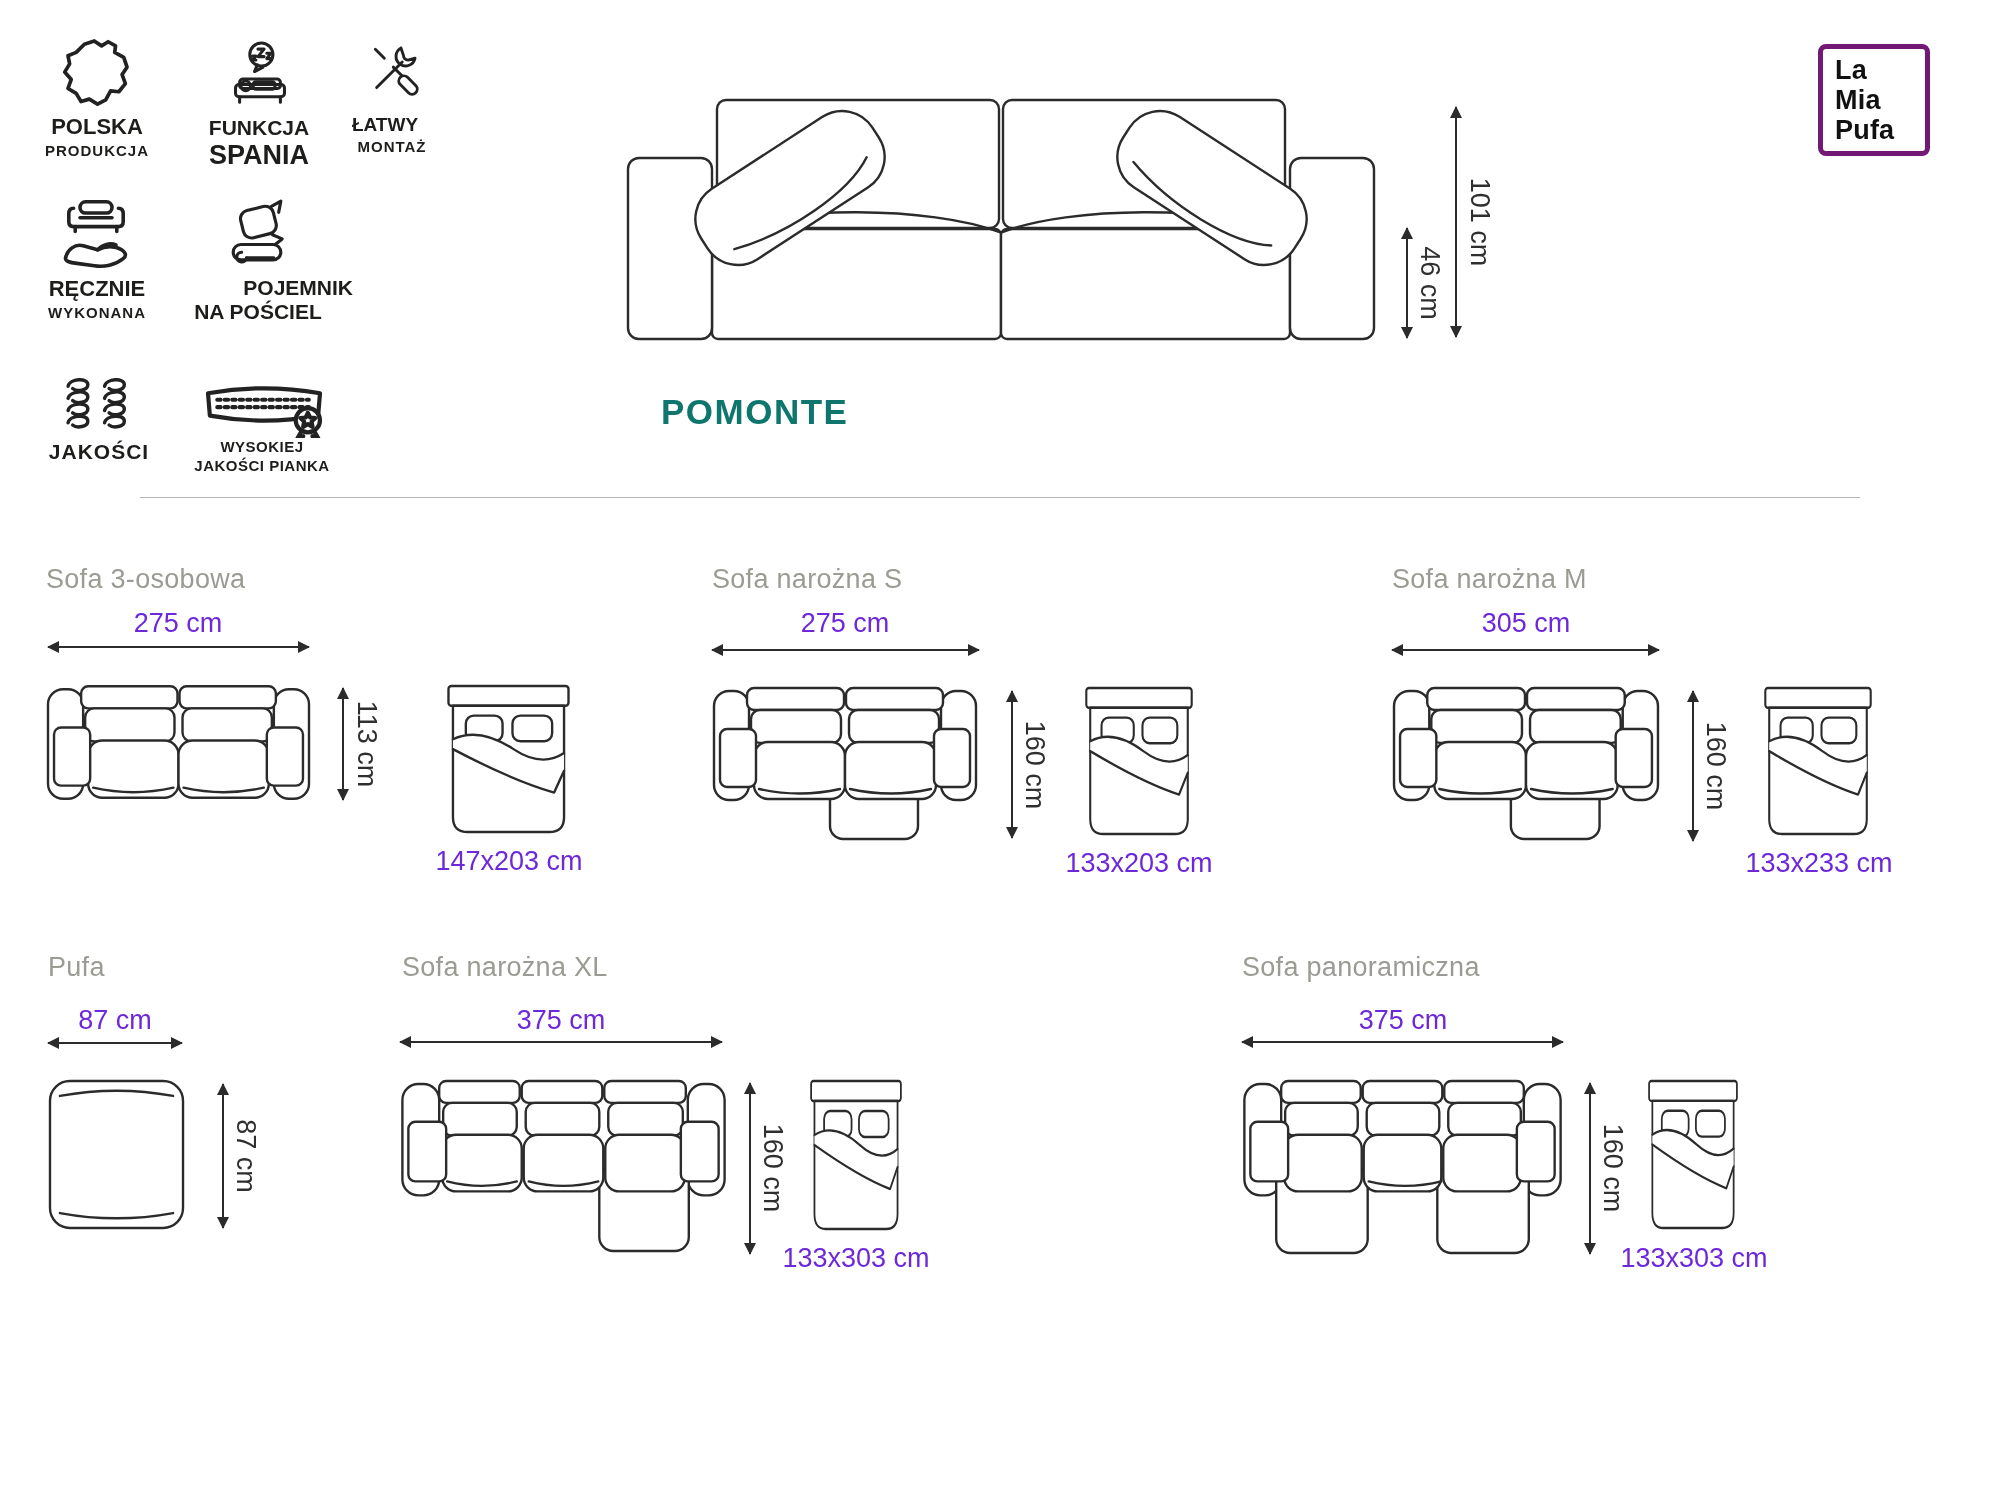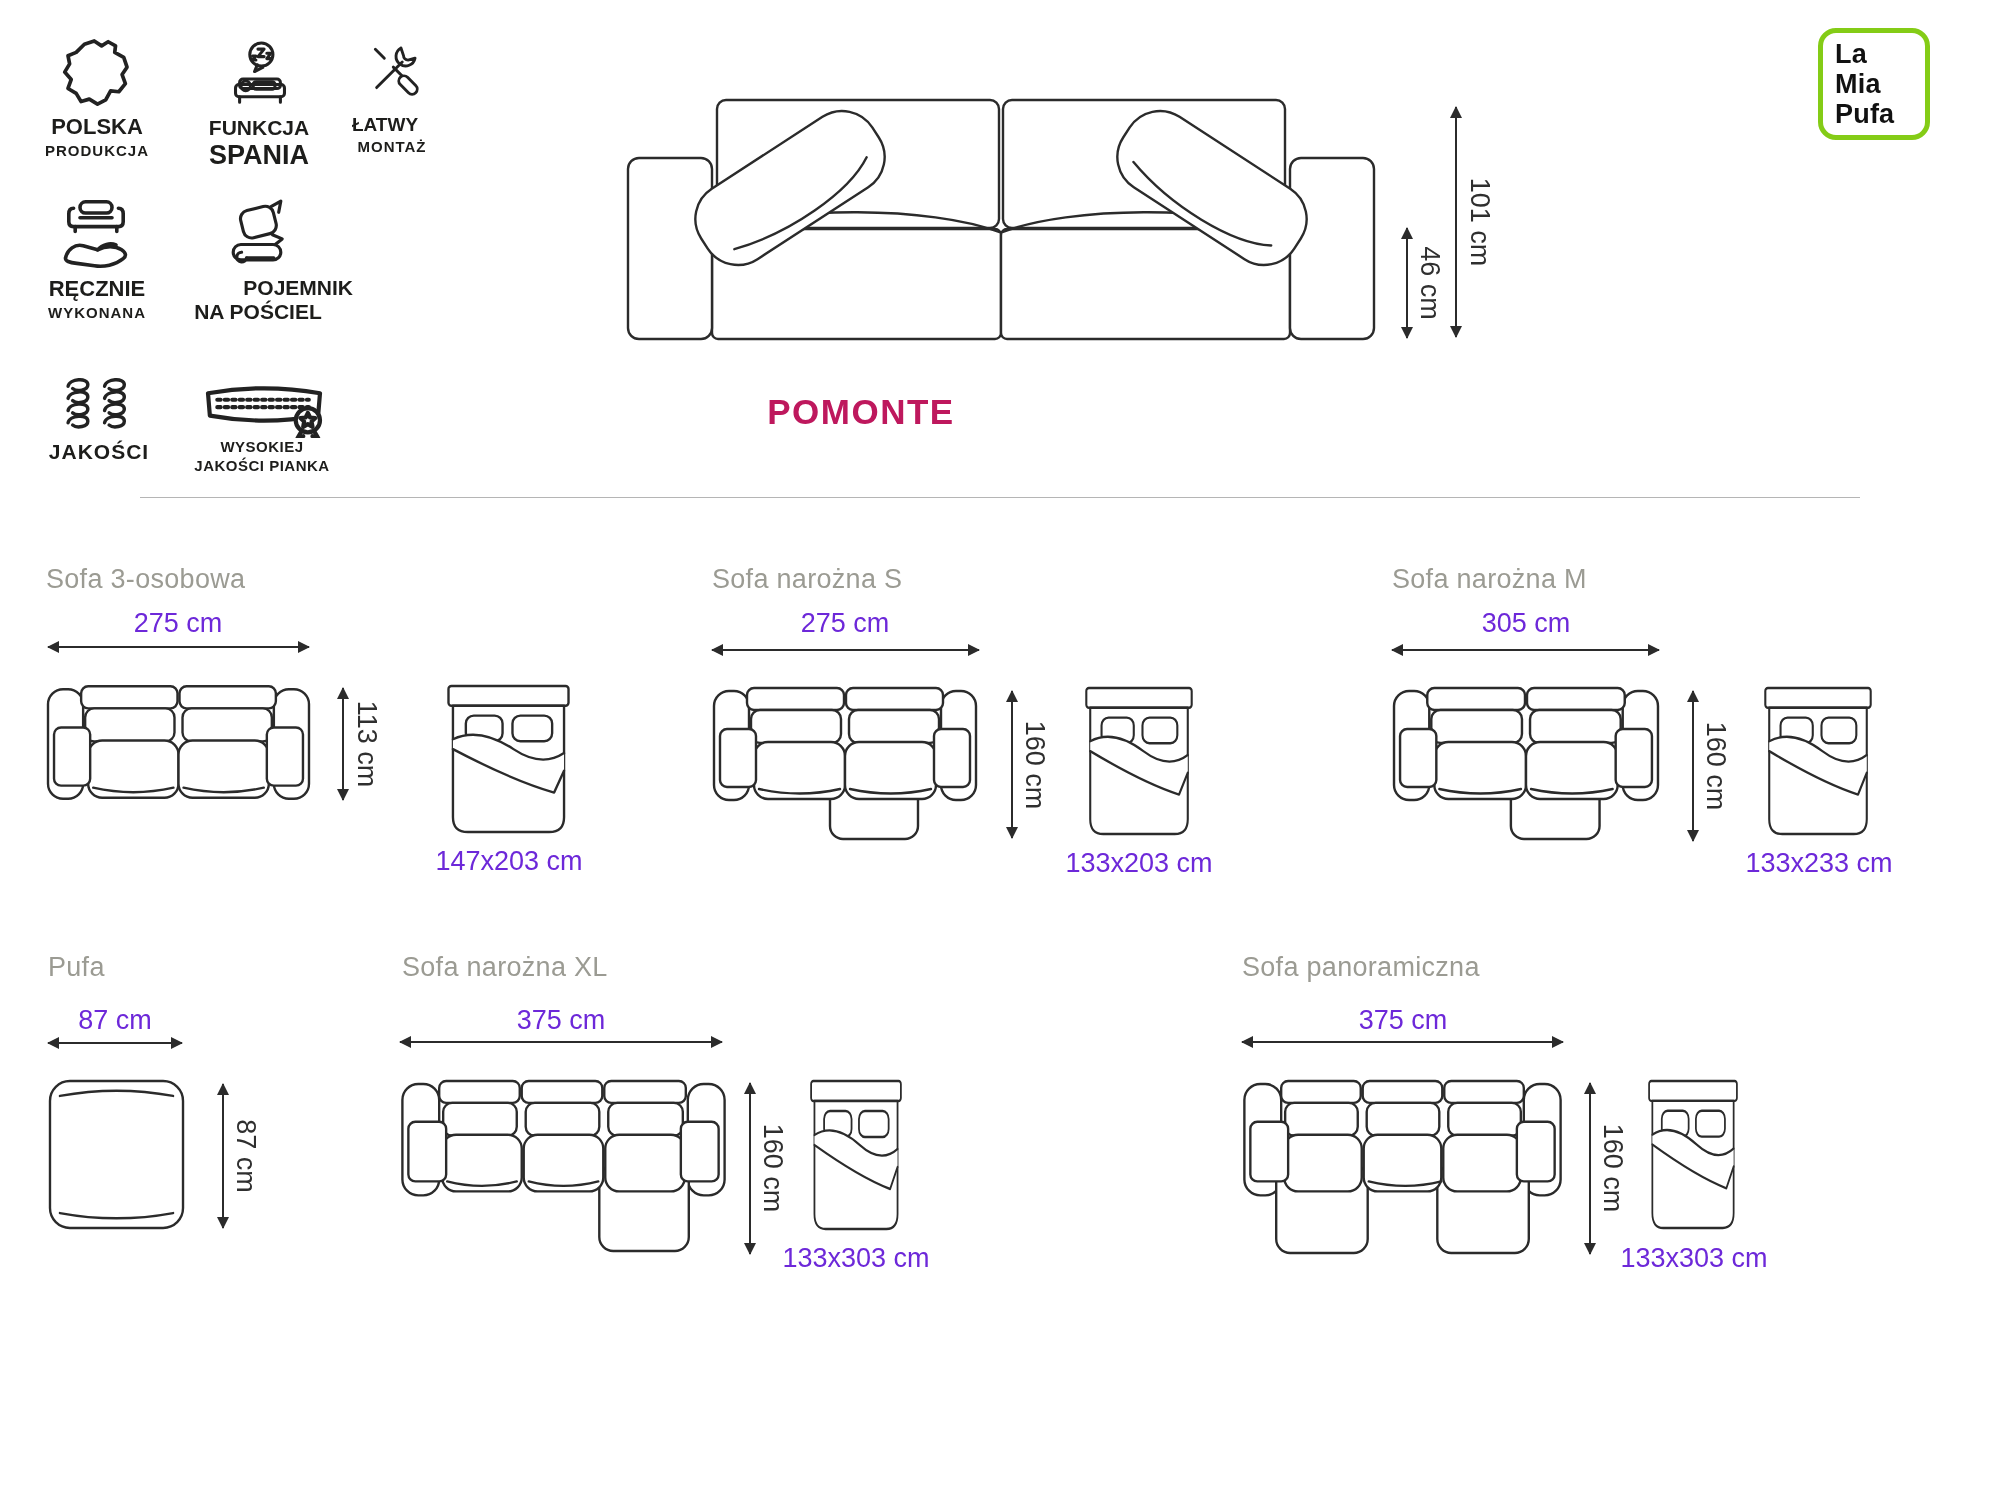--- a/index.html
+++ b/index.html
@@ -19,25 +19,25 @@
   .harrow{position:absolute;height:0;border-top:2.5px solid #2b2b2b;}
   .harrow::before{content:"";position:absolute;left:-1px;top:-7.5px;width:0;height:0;border-style:solid;
     border-width:6.5px 12px 6.5px 0;border-color:transparent #2b2b2b transparent transparent;}
   .harrow::after{content:"";position:absolute;right:-1px;top:-7.5px;width:0;height:0;border-style:solid;
     border-width:6.5px 0 6.5px 12px;border-color:transparent transparent transparent #2b2b2b;}
   .varrow{position:absolute;width:0;border-left:2.5px solid #2b2b2b;}
   .varrow::before{content:"";position:absolute;top:-1px;left:-7.5px;width:0;height:0;border-style:solid;
     border-width:0 6.5px 12px 6.5px;border-color:transparent transparent #2b2b2b transparent;}
   .varrow::after{content:"";position:absolute;bottom:-1px;left:-7.5px;width:0;height:0;border-style:solid;
     border-width:12px 6.5px 0 6.5px;border-color:#2b2b2b transparent transparent transparent;}
-  .product-title{position:absolute;left:661px;top:392px;width:400px;text-align:center;
-    font-size:35px;font-weight:700;letter-spacing:1.5px;color:#be185d;}
+  .product-title{position:absolute;left:661px;top:392px;width:400px;
+    font-size:35px;font-weight:700;letter-spacing:1.5px;color:#0f766e;}
   .divider{position:absolute;left:140px;top:497px;width:1720px;height:1px;background:#b5b5b5;}
-  .logo-box{position:absolute;left:1818px;top:28px;width:112px;height:112px;border:5px solid #84cc16;
-    border-radius:18px;box-sizing:border-box;padding:6px 0 0 12px;}
+  .logo-box{position:absolute;left:1818px;top:44px;width:112px;height:112px;border:5px solid #701a75;
+    border-radius:8px;box-sizing:border-box;padding:6px 0 0 12px;}
   .logo-box div{font-size:27px;line-height:30px;font-weight:700;color:#111;letter-spacing:.2px;}
   .bedlabel{font-size:27px;}
 </style>
 </head>
 <body>
 
 <div class="canvas">
 
   <svg width="0" height="0" style="position:absolute" aria-hidden="true">
     <defs>

